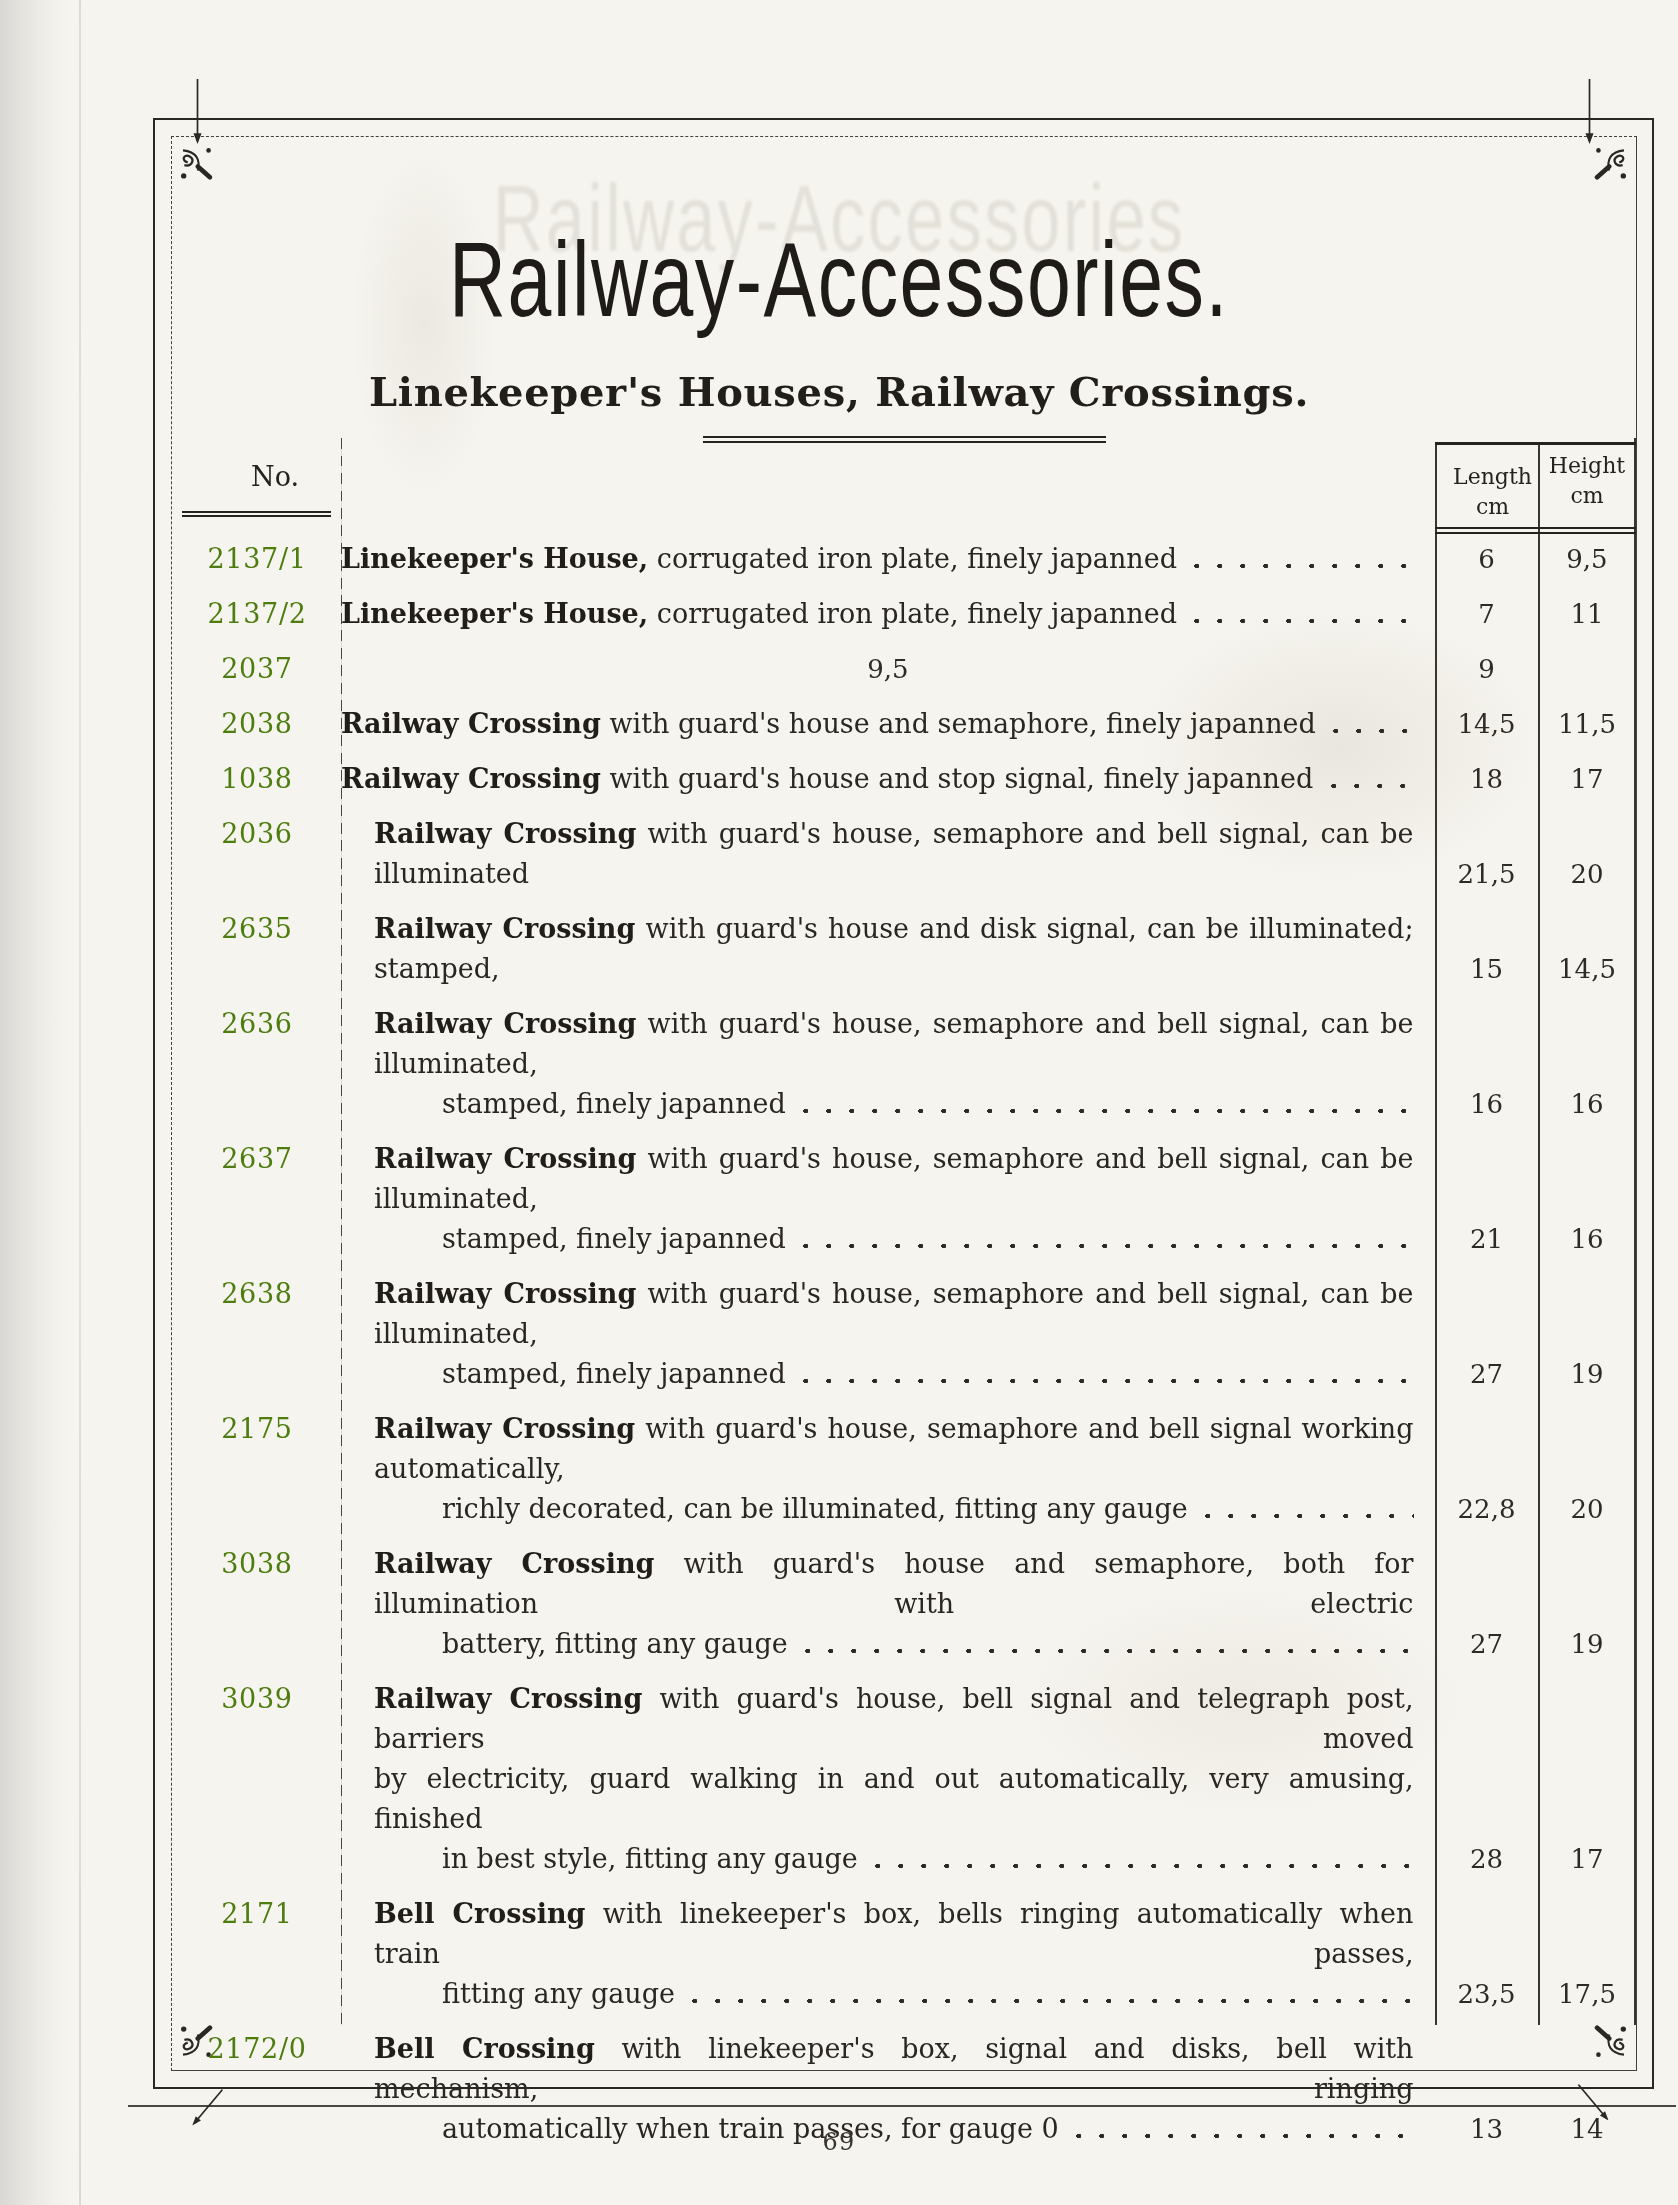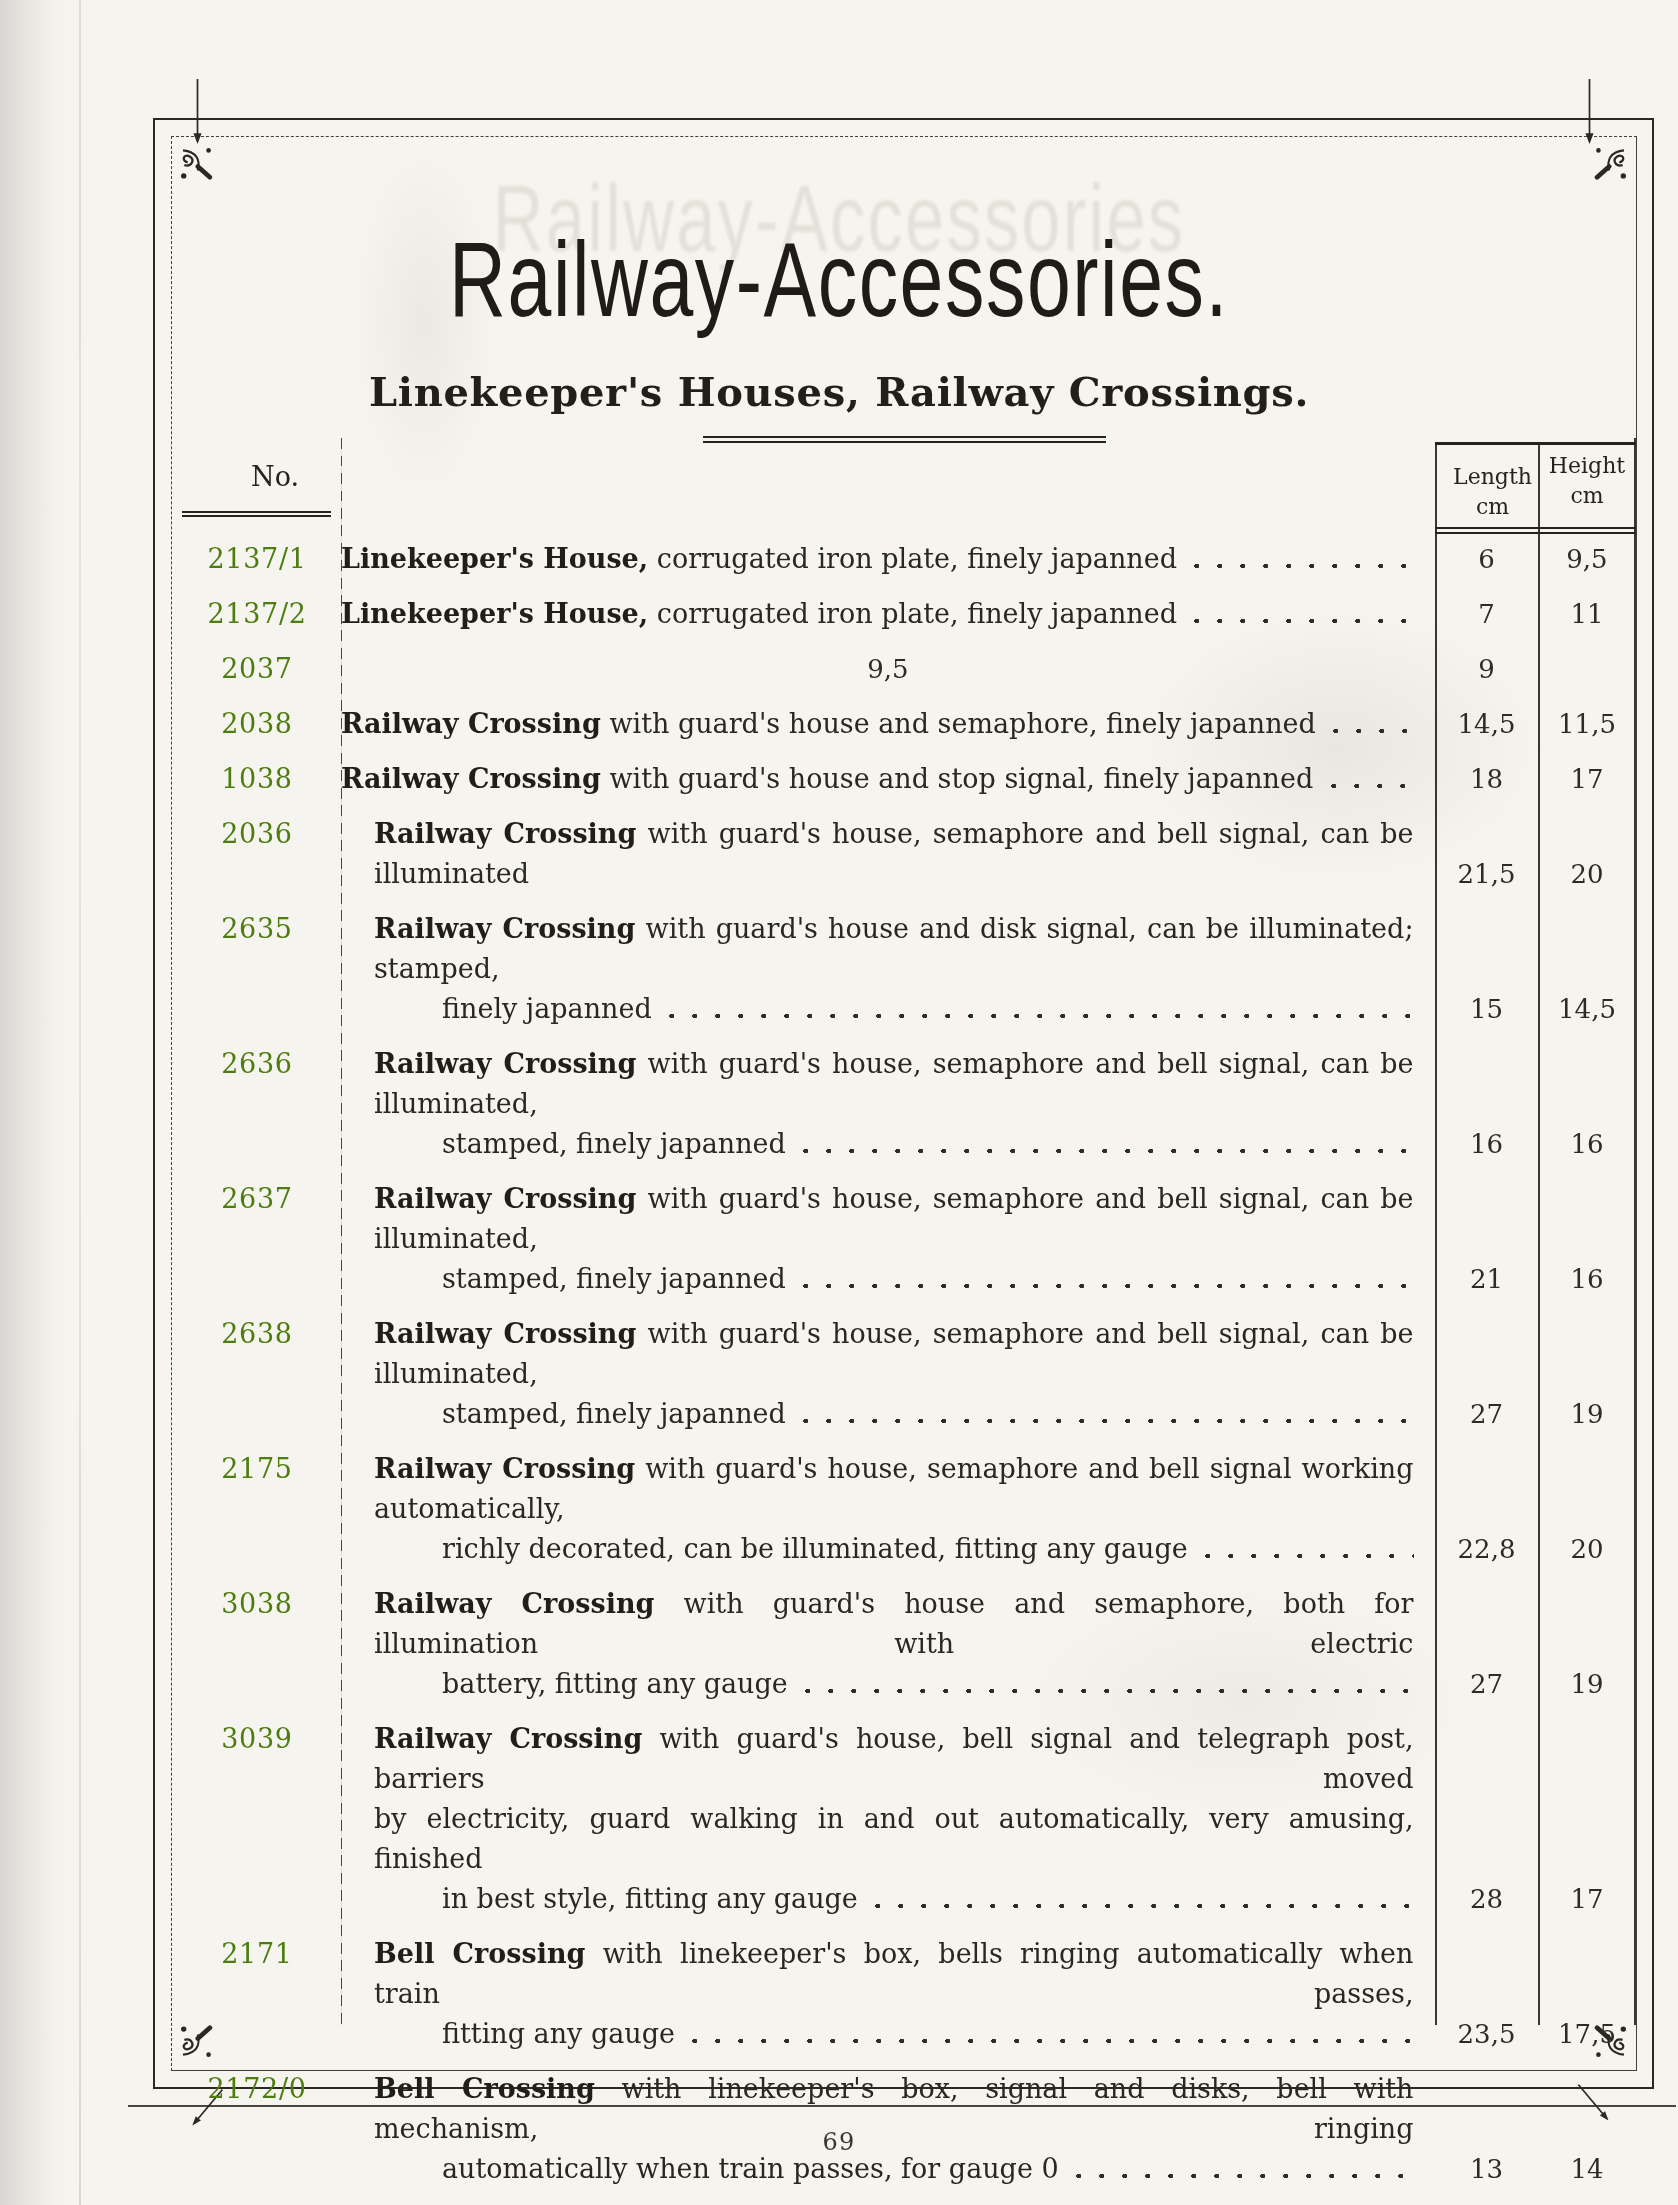--- a/index.html
+++ b/index.html
@@ -301,24 +301,20 @@
         <div class="cell-desc">
           <div class="line fill"><span class="txt"><b class="lead">Railway Crossing</b> with guard's house, semaphore and bell signal, can be illuminated</span></div>
         </div>
         <div class="cell-num">21,5</div>
         <div class="cell-num">20</div>
       </div>
       <div class="row">
         <div class="cell-no">2635</div>
         <div class="cell-desc">
           <div class="line fill"><span class="txt"><b class="lead">Railway Crossing</b> with guard's house and disk signal, can be illuminated; stamped,</span></div>
-          <div class="line dotted">
-            <span class="txt">finely japanned</span>
-            <span class="leader"></span>
-          </div>
         </div>
         <div class="cell-num">15</div>
         <div class="cell-num">14,5</div>
       </div>
       <div class="row">
         <div class="cell-no">2636</div>
         <div class="cell-desc">
           <div class="line fill"><span class="txt"><b class="lead">Railway Crossing</b> with guard's house, semaphore and bell signal, can be illuminated,</span></div>
           <div class="line dotted">
             <span class="txt">stamped, finely japanned</span>

